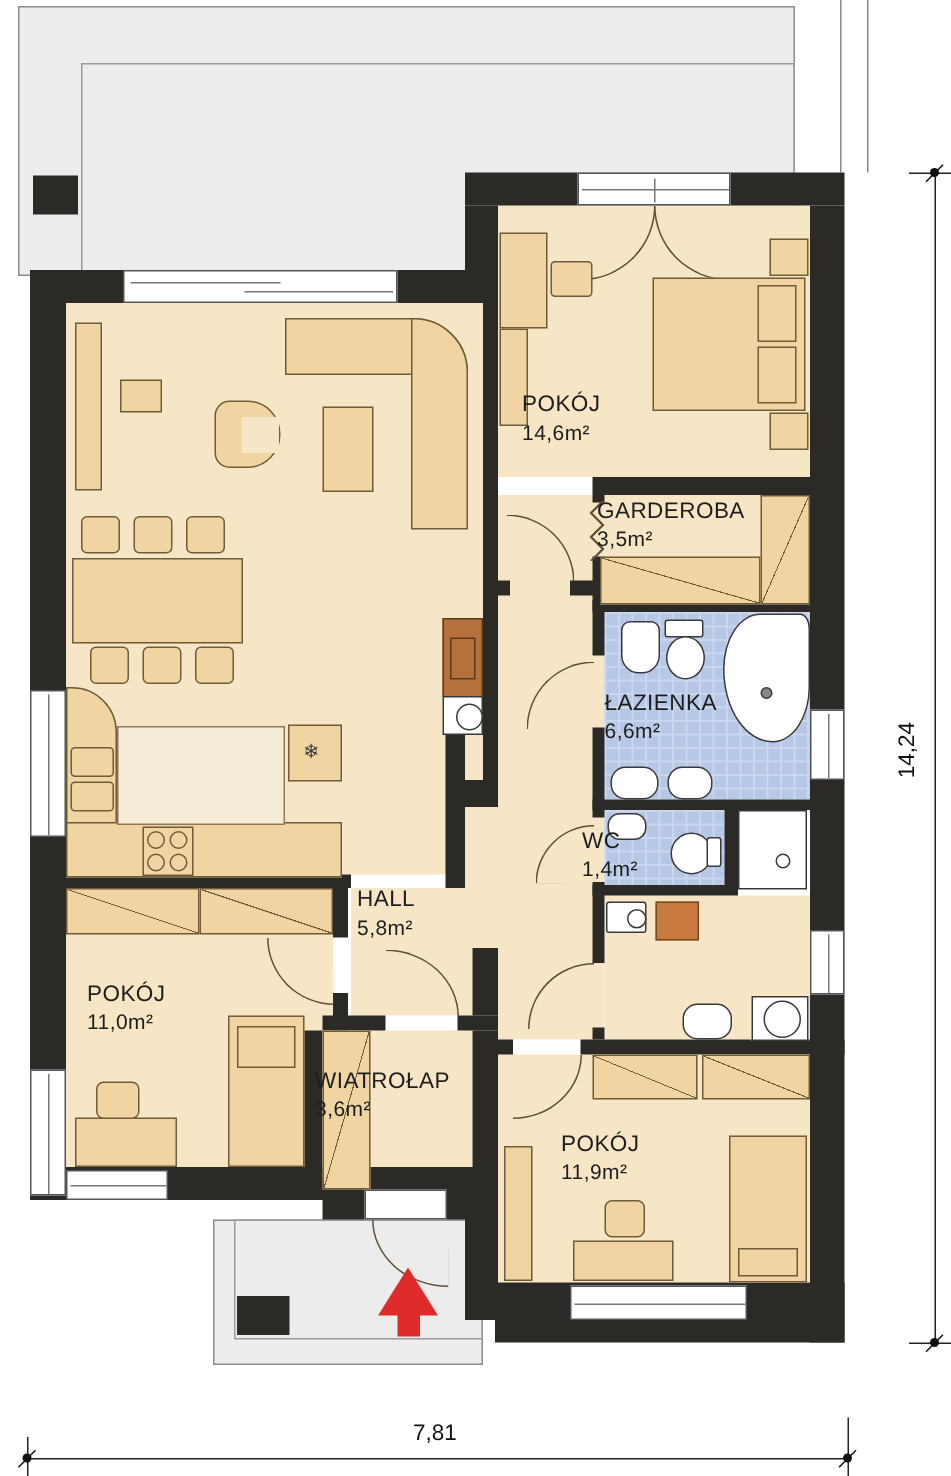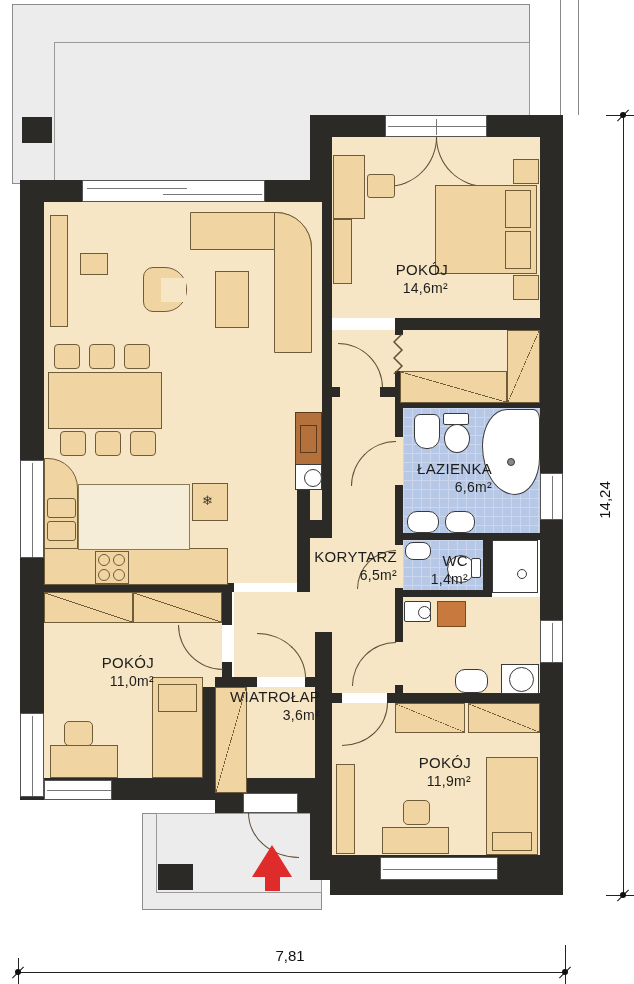--- a/index.html
+++ b/index.html
@@ -19,21 +19,21 @@
   .wline{position:absolute;background:#777}
   .hatchA{background:#f0d5a3;border:1px solid #6f5c39;
     background-image:linear-gradient(to top right,transparent 49.4%,#6f5c39 49.4%,#6f5c39 50.6%,transparent 50.6%)}
   .hatchB{background:#f0d5a3;border:1px solid #6f5c39;
     background-image:linear-gradient(to bottom right,transparent 49.4%,#6f5c39 49.4%,#6f5c39 50.6%,transparent 50.6%)}
   .door{position:absolute;border:0 solid #5f4e35;background:transparent}
   .arc-br{border-right-width:1px;border-bottom-width:1px;border-bottom-right-radius:100%}
   .arc-bl{border-left-width:1px;border-bottom-width:1px;border-bottom-left-radius:100%}
   .arc-tr{border-right-width:1px;border-top-width:1px;border-top-right-radius:100%}
   .arc-tl{border-left-width:1px;border-top-width:1px;border-top-left-radius:100%}
-  .lbl{position:absolute;font-size:15px;line-height:18px;color:#1d1d1d;text-align:right;
+  .lbl{position:absolute;font-size:15px;line-height:18px;color:#1d1d1d;text-align:left;
        white-space:nowrap;letter-spacing:.3px}
   .lbl .area{display:block;font-size:14px}
   .dim{background:#222}
   .ext{background:#888}
   .dot{background:#111;border-radius:50%}
   .tick{background:#111;transform:rotate(-45deg)}
   .dimlbl{position:absolute;font-size:15px;color:#111;text-align:center}
   .circ{position:absolute;border:1px solid #3a3a3a;border-radius:50%;background:#fff}
   .burner{position:absolute;width:10px;height:10px;border:1px solid #6f5c39;border-radius:50%}
   .snow{position:absolute;font-size:13px;color:#3a3a3a}
@@ -241,37 +241,41 @@
     <div class="abs furn" style="left:5px;top:74px;width:40px;height:19px"></div>
   </div>
 
   <div class="arrow-tri" style="left:252px;top:845px"></div>
   <div class="arrow-stem" style="left:265px;top:876px;width:15px;height:15px"></div>
 
   <div class="lbl" style="left:348px;top:261px;width:100px">
     <span>POKÓJ</span>
     <span class="area">14,6m²</span>
   </div>
-  <div class="lbl" style="left:388px;top:460px;width:104px">
+  <div class="lbl" style="left:398px;top:332px;width:118px">
+    <span>GARDEROBA</span>
+    <span class="area">3,5m²</span>
+  </div>
+  <div class="lbl" style="left:403px;top:460px;width:104px">
     <span>ŁAZIENKA</span>
     <span class="area">6,6m²</span>
   </div>
-  <div class="lbl" style="left:293px;top:548px;width:104px">
-    <span>KORYTARZ</span>
-    <span class="area">6,5m²</span>
-  </div>
-  <div class="lbl" style="left:416px;top:552px;width:52px">
+  <div class="lbl" style="left:388px;top:552px;width:52px">
     <span>WC</span>
     <span class="area">1,4m²</span>
+  </div>
+  <div class="lbl" style="left:238px;top:591px;width:90px">
+    <span>HALL</span>
+    <span class="area">5,8m²</span>
   </div>
   <div class="lbl" style="left:58px;top:654px;width:96px">
     <span>POKÓJ</span>
     <span class="area">11,0m²</span>
   </div>
-  <div class="lbl" style="left:210px;top:688px;width:110px">
+  <div class="lbl" style="left:210px;top:712px;width:110px">
     <span>WIATROŁAP</span>
     <span class="area">3,6m²</span>
   </div>
   <div class="lbl" style="left:374px;top:754px;width:97px">
     <span>POKÓJ</span>
     <span class="area">11,9m²</span>
   </div>
 
   <div class="abs ext" style="left:560px;top:0;width:1px;height:115px"></div>
   <div class="abs ext" style="left:578px;top:0;width:1px;height:115px"></div>

